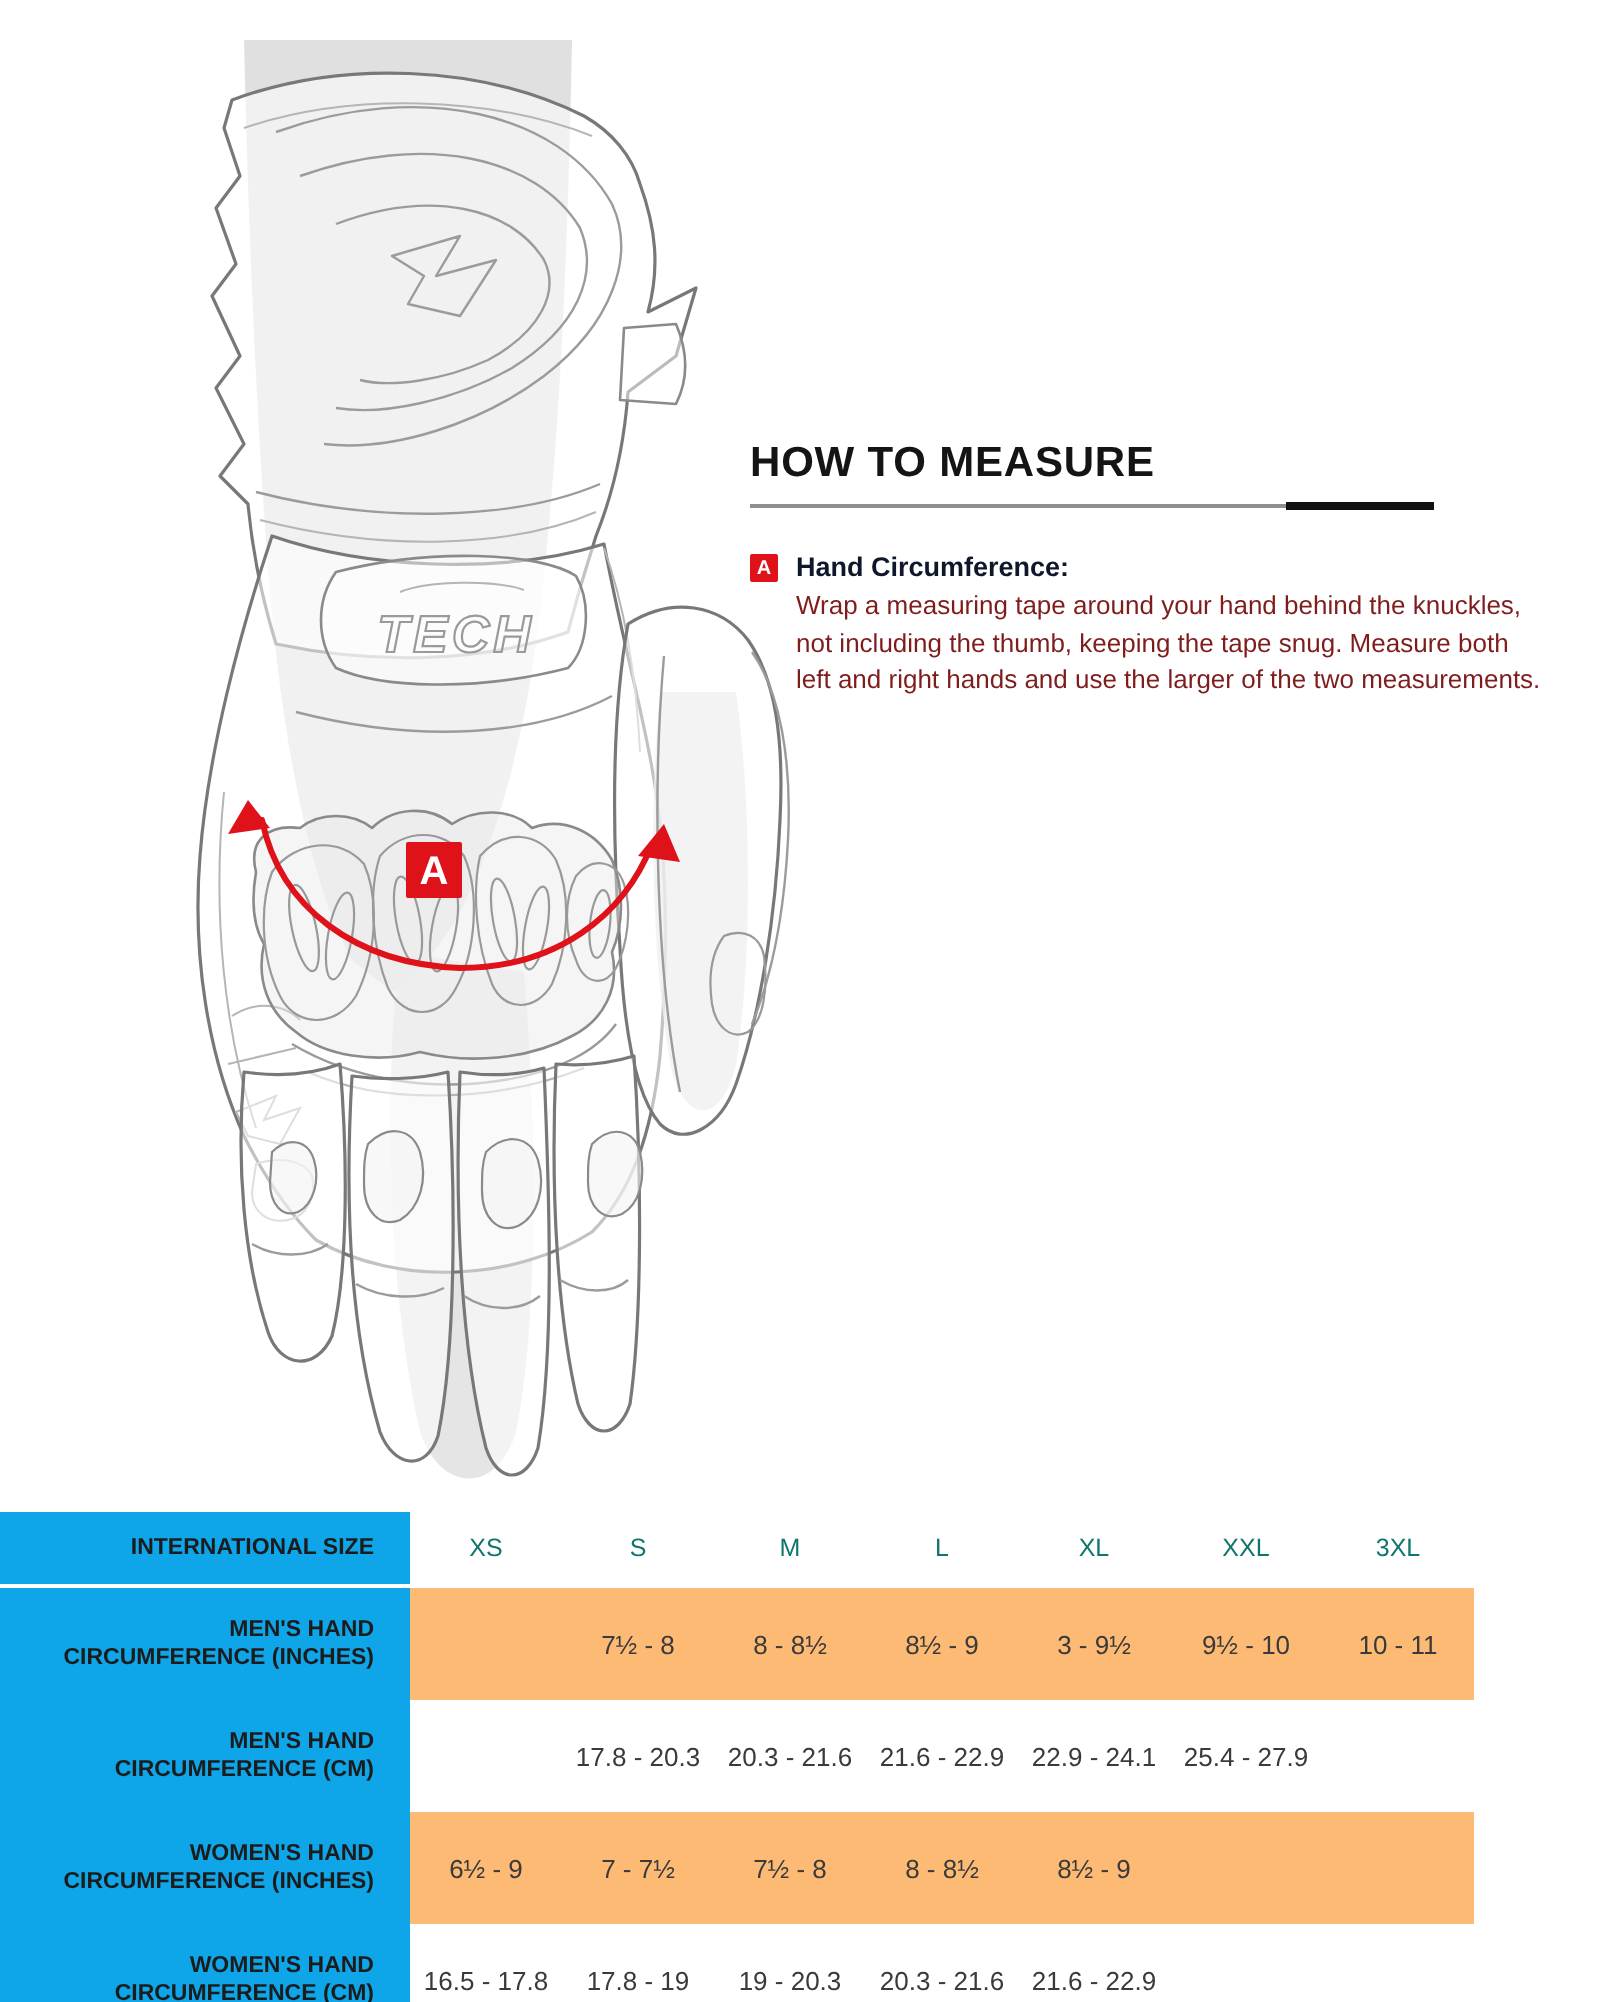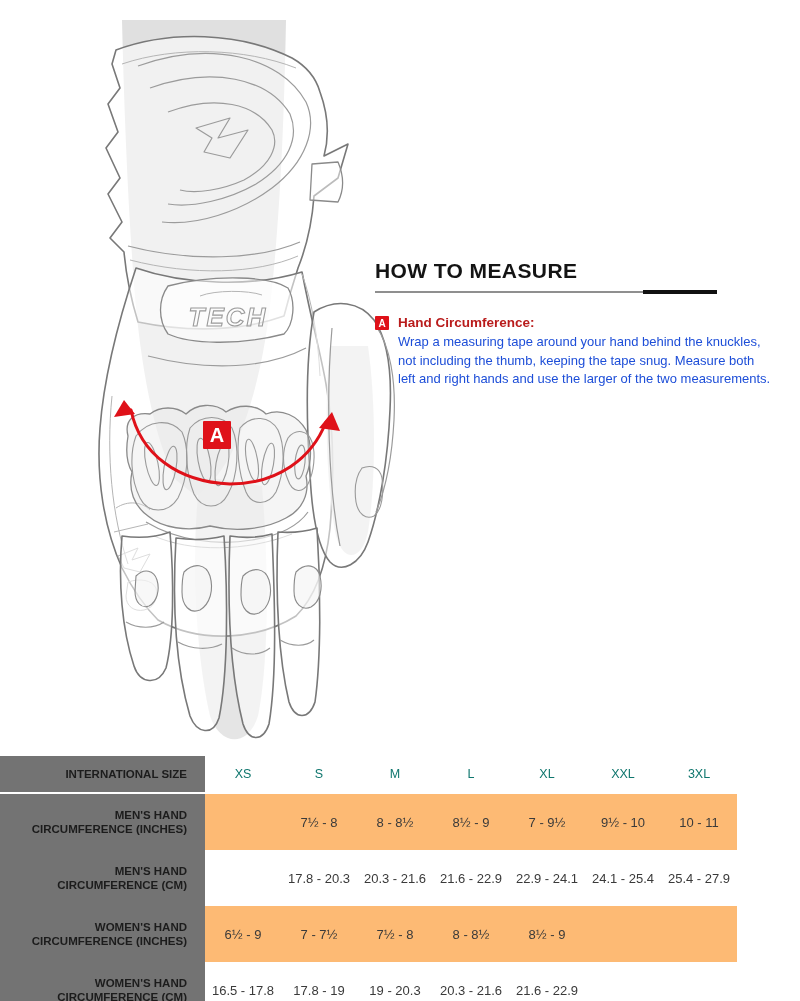--- a/index.html
+++ b/index.html
@@ -18,39 +18,39 @@
   .shade{fill:#e0e0e0;stroke:none;}
   .shade2{fill:#dcdcdc;stroke:none;opacity:.75;}
   .redline{fill:none;stroke:#DF1119;stroke-width:3;stroke-linecap:round;}
   .redfill{fill:#DF1119;stroke:none;}
   .techtxt{font-family:"Liberation Sans",sans-serif;font-style:italic;font-weight:bold;
            font-size:26px;letter-spacing:2px;fill:none;stroke:#9a9a9a;stroke-width:1.1;}
   .badgetxt{font-family:"Liberation Sans",sans-serif;font-weight:bold;font-size:20px;fill:#fff;}
 
   
   .howto{position:absolute;left:375px;top:220px;width:360px;}
-  .howto-title{font-size:21px;font-weight:bold;letter-spacing:.4px;color:#141414;margin-top:39px;}
+  .howto-title{font-size:21px;font-weight:bold;letter-spacing:.4px;color:#141414;}
   .howto-rule{position:relative;margin-top:7px;height:4px;width:342px;}
   .howto-rule .thin{position:absolute;left:0;top:1px;width:100%;height:2px;background:#8f8f8f;}
   .howto-rule .thick{position:absolute;right:0;top:0;width:74px;height:4px;background:#111;}
   .measure-item{margin-top:21px;display:grid;grid-template-columns:15px 1fr;column-gap:8px;}
   .mini-badge{width:14px;height:14px;background:#DF1119;border-radius:1px;display:flex;
               align-items:center;justify-content:center;color:#fff;font-weight:bold;font-size:10px;margin-top:1px;}
-  .measure-title{font-weight:bold;font-size:13.5px;color:#b91c1c;margin-bottom:3px;}
-  .measure-line{font-size:13px;color:#1d4ed8;line-height:18.5px;white-space:nowrap;}
+  .measure-title{font-weight:bold;font-size:13.5px;color:#0f172a;margin-bottom:3px;}
+  .measure-line{font-size:13px;color:#7f1d1d;line-height:18.5px;white-space:nowrap;}
 
   
   .size-table{position:absolute;left:0;top:756px;width:742px;}
   .trow{display:grid;grid-template-columns:205px repeat(7,76px);height:56px;}
   .trow.head{height:36px;margin-bottom:2px;}
   .cell{display:flex;align-items:center;justify-content:center;font-size:13px;color:#3a3a3a;}
   .cell.size-h{font-size:12.5px;color:#0f766e;}
   .cell.label{flex-direction:column;align-items:flex-end;justify-content:center;
               padding-right:18px;text-align:right;font-weight:bold;font-size:11.5px;
-              line-height:14px;color:#1c1c1c;background:#737373;}
+              line-height:14px;color:#1c1c1c;background:#0ea5e9;}
   .trow.shaded .cell:not(.label){background:#fdba74;}
 </style>
 </head>
 <body>
 
 <div class="canvas">
 
   <div class="glove-wrap">
     <svg viewBox="0 0 420 750" xmlns="http://www.w3.org/2000/svg">
 
@@ -183,36 +183,35 @@
 
     <div class="trow shaded">
       <div class="cell label">
         <span>MEN'S HAND</span>
         <span>CIRCUMFERENCE (INCHES)</span>
       </div>
       <div class="cell"></div>
       <div class="cell">7½ - 8</div>
       <div class="cell">8 - 8½</div>
       <div class="cell">8½ - 9</div>
-      <div class="cell">7 - 9½</div>
+      <div class="cell">3 - 9½</div>
       <div class="cell">9½ - 10</div>
       <div class="cell">10 - 11</div>
     </div>
 
     <div class="trow">
       <div class="cell label">
         <span>MEN'S HAND</span>
         <span>CIRCUMFERENCE (CM)</span>
       </div>
       <div class="cell"></div>
       <div class="cell">17.8 - 20.3</div>
       <div class="cell">20.3 - 21.6</div>
       <div class="cell">21.6 - 22.9</div>
       <div class="cell">22.9 - 24.1</div>
-      <div class="cell">24.1 - 25.4</div>
       <div class="cell">25.4 - 27.9</div>
     </div>
 
     <div class="trow shaded">
       <div class="cell label">
         <span>WOMEN'S HAND</span>
         <span>CIRCUMFERENCE (INCHES)</span>
       </div>
       <div class="cell">6½ - 9</div>
       <div class="cell">7 - 7½</div>

